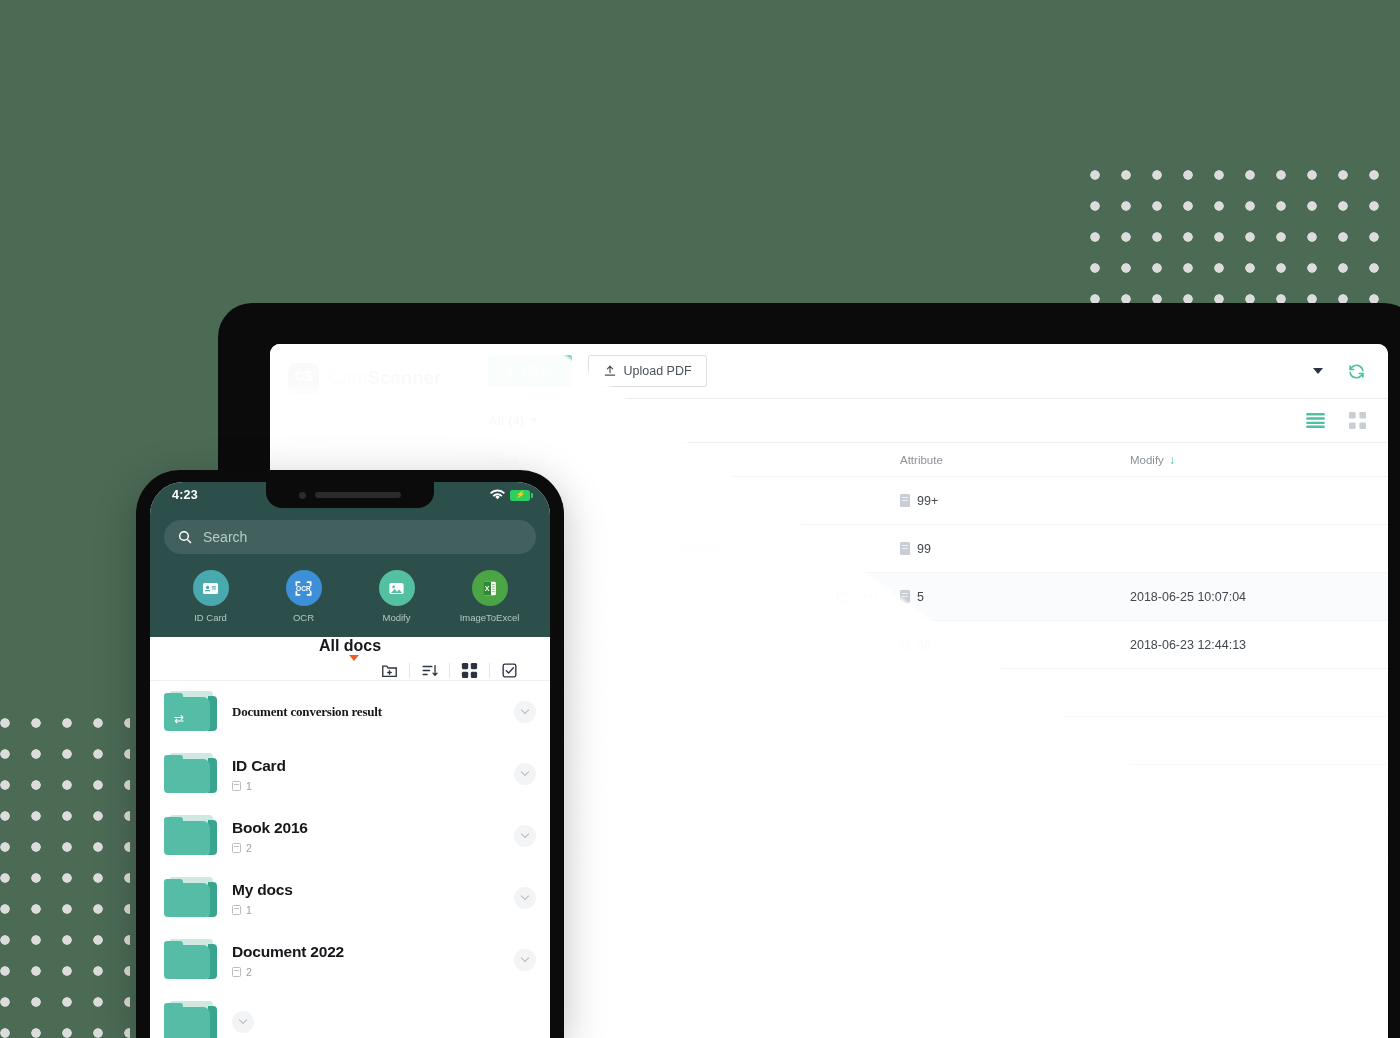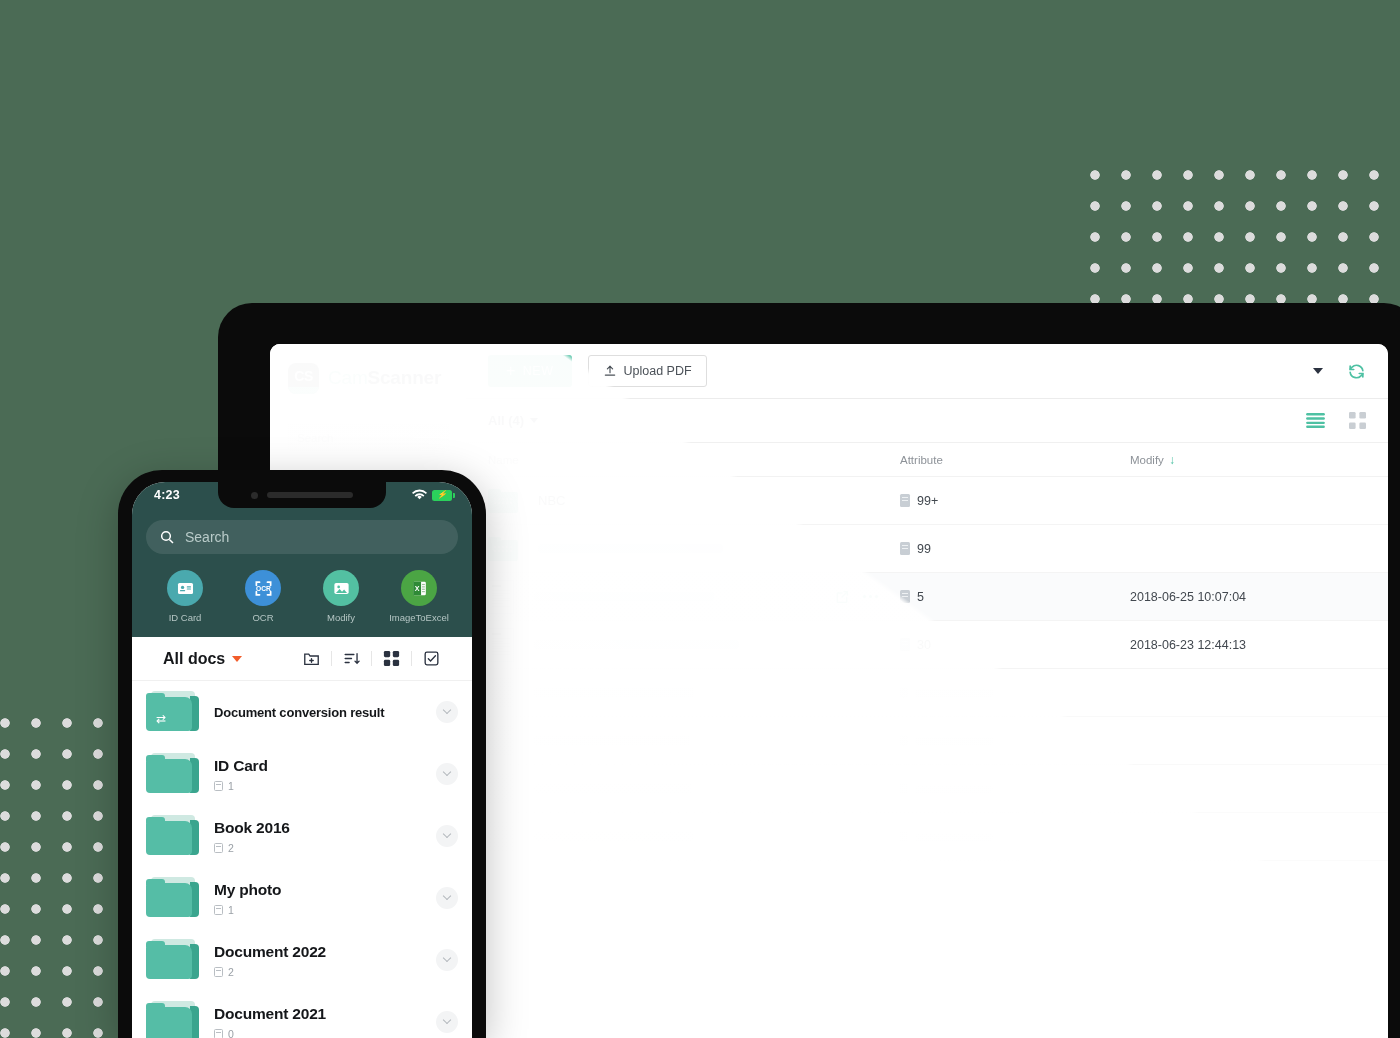--- a/index.html
+++ b/index.html
@@ -183,22 +183,22 @@
   .faded2{ opacity: .38; }
 
   
   #sweep {
     position: absolute; inset: 0; pointer-events: none; z-index: 20;
     background: linear-gradient(216deg, rgba(255,255,255,0) 40%, rgba(255,255,255,.97) 40.4%, rgba(255,255,255,1) 100%);
   }
 
   
   #phone {
-    position: absolute; left: 118px; top: 470px;
-    width: 368px; height: 568px; z-index: 30;
+    position: absolute; left: 136px; top: 470px;
+    width: 428px; height: 568px; z-index: 30;
     background: #0b0b0b; border-radius: 44px 44px 0 0;
     box-shadow: 0 10px 40px rgba(0,0,0,.25);
   }
   #phone-screen {
     position: absolute; left: 14px; top: 12px; right: 14px; bottom: 0;
     background: #fff; border-radius: 33px 33px 0 0; overflow: hidden;
   }
   #phone-header { background: #2c4f4c; padding: 0 14px 14px; position: relative; }
   #notch {
     position: absolute; left: 50%; transform: translateX(-50%); top: 0;
@@ -229,20 +229,21 @@
   .tool .circle {
     width: 36px; height: 36px; border-radius: 50%;
     display: flex; align-items: center; justify-content: center;
   }
   .tool .nm { font-size: 9.5px; color: #b5c6c4; white-space: nowrap; }
 
   #phone-list { background: #fff; height: 100%; }
   .ph-bar {
     height: 44px; display: flex; align-items: center; padding: 0 31px;
     border-bottom: 1px solid #f0f0f0;
+    flex-direction: column;
   }
   .ph-bar .title { font-size: 16px; font-weight: bold; color: #15171a; }
   .ph-bar .tri {
     margin-left: 7px; width: 0; height: 0; border-left: 5px solid transparent;
     border-right: 5px solid transparent; border-top: 6px solid #f25c2a;
   }
   .ph-bar .icons { margin-left: auto; display: flex; align-items: center; gap: 0; }
   .ph-bar .icons .sep { width: 1px; height: 15px; background: #e6e6e6; margin: 0 10px; }
 
   .ph-item { display: flex; align-items: center; height: 62px; padding: 0 14px; gap: 14px; }
@@ -259,21 +260,21 @@
     position: absolute; left: 0; top: 6px; width: 46px; height: 34px;
     background: #55bda6; border-radius: 3px 7px 4px 4px;
   }
   .fold-ph .front::before {
     content: ""; position: absolute; left: 0; top: -4px; width: 19px; height: 6px;
     background: #55bda6; border-radius: 3px 3px 0 0;
   }
   .fold-ph .sym { position: absolute; left: 10px; top: 22px; color: #fff; font-size: 12px; line-height: 1; }
   .ph-item .txt { flex: 1; }
   .ph-item .nm { font-size: 15.5px; font-weight: bold; color: #15171a; letter-spacing: -.2px; }
-  .ph-item .nm.sm { font-size: 13px; }
+  .ph-item .nm.sm { font-size: 13px; font-family: Liberation Serif, serif; }
   .ph-item .meta { display: flex; align-items: center; gap: 5px; margin-top: 5px; }
   .ph-item .meta .pg {
     width: 9px; height: 10px; border-radius: 1.5px; border: 1.4px solid #b9bec3; position: relative;
   }
   .ph-item .meta .pg::after { content:""; position:absolute; left:1px; right:1px; top:2.5px; height:1px; background:#b9bec3; }
   .ph-item .meta .ct { font-size: 10.5px; color: #9aa0a6; }
   .chev {
     width: 22px; height: 22px; border-radius: 50%; background: #f3f4f5;
     display: flex; align-items: center; justify-content: center; flex: 0 0 22px;
   }
@@ -656,21 +657,21 @@
         <span class="chev"></span>
       </div>
 
       <div class="ph-item">
         <div class="fold-ph">
             <div class="back"></div>
             <div class="side"></div>
             <div class="front"></div>
           </div>
         <div class="txt">
-          <div class="nm">My photo</div>
+          <div class="nm">My docs</div>
           <div class="meta">
             <span class="pg"></span>
             <span class="ct">1</span>
           </div>
         </div>
         <span class="chev"></span>
       </div>
 
       <div class="ph-item">
         <div class="fold-ph">
@@ -687,24 +688,17 @@
         </div>
         <span class="chev"></span>
       </div>
 
       <div class="ph-item">
         <div class="fold-ph">
             <div class="back"></div>
             <div class="side"></div>
             <div class="front"></div>
           </div>
-        <div class="txt">
-          <div class="nm">Document 2021</div>
-          <div class="meta">
-            <span class="pg"></span>
-            <span class="ct">0</span>
-          </div>
-        </div>
         <span class="chev"></span>
       </div>
     </div>
   </div>
 </div>
 
 </body></html>

